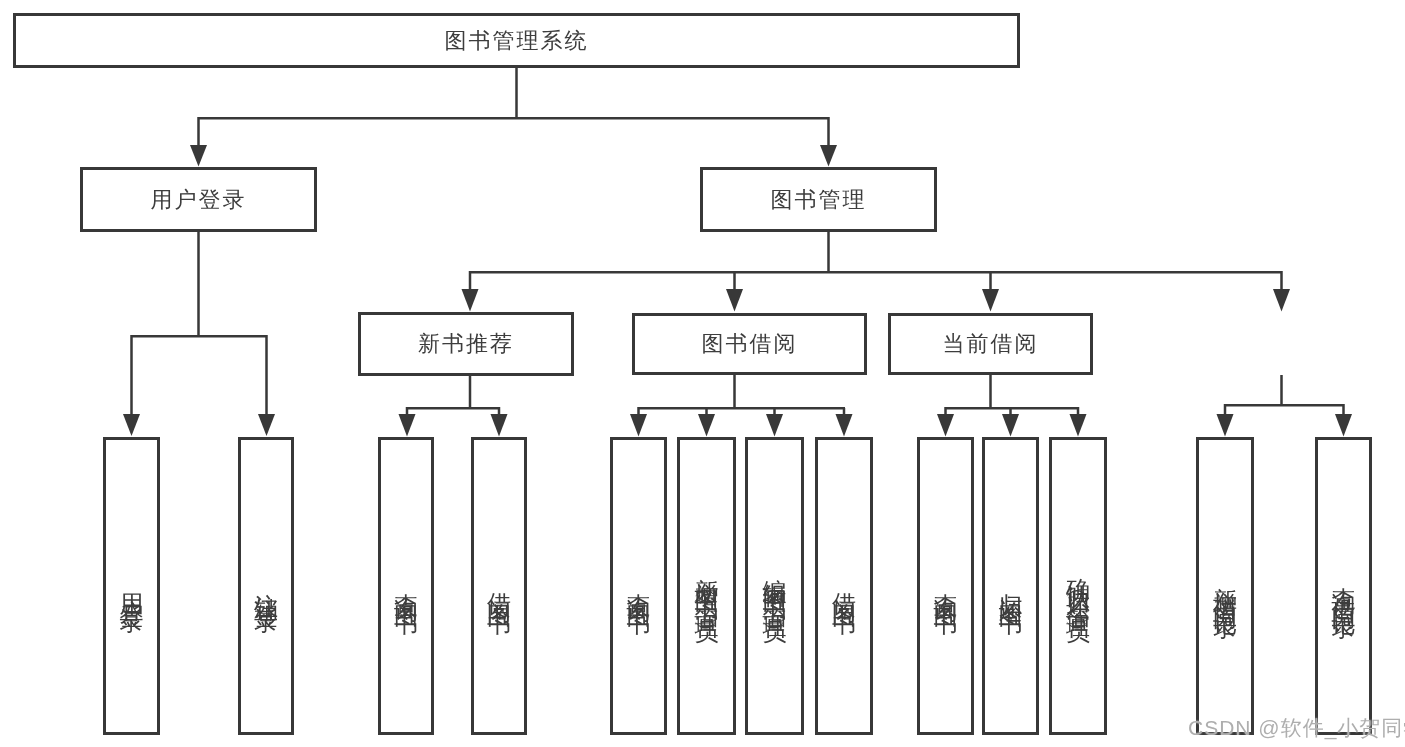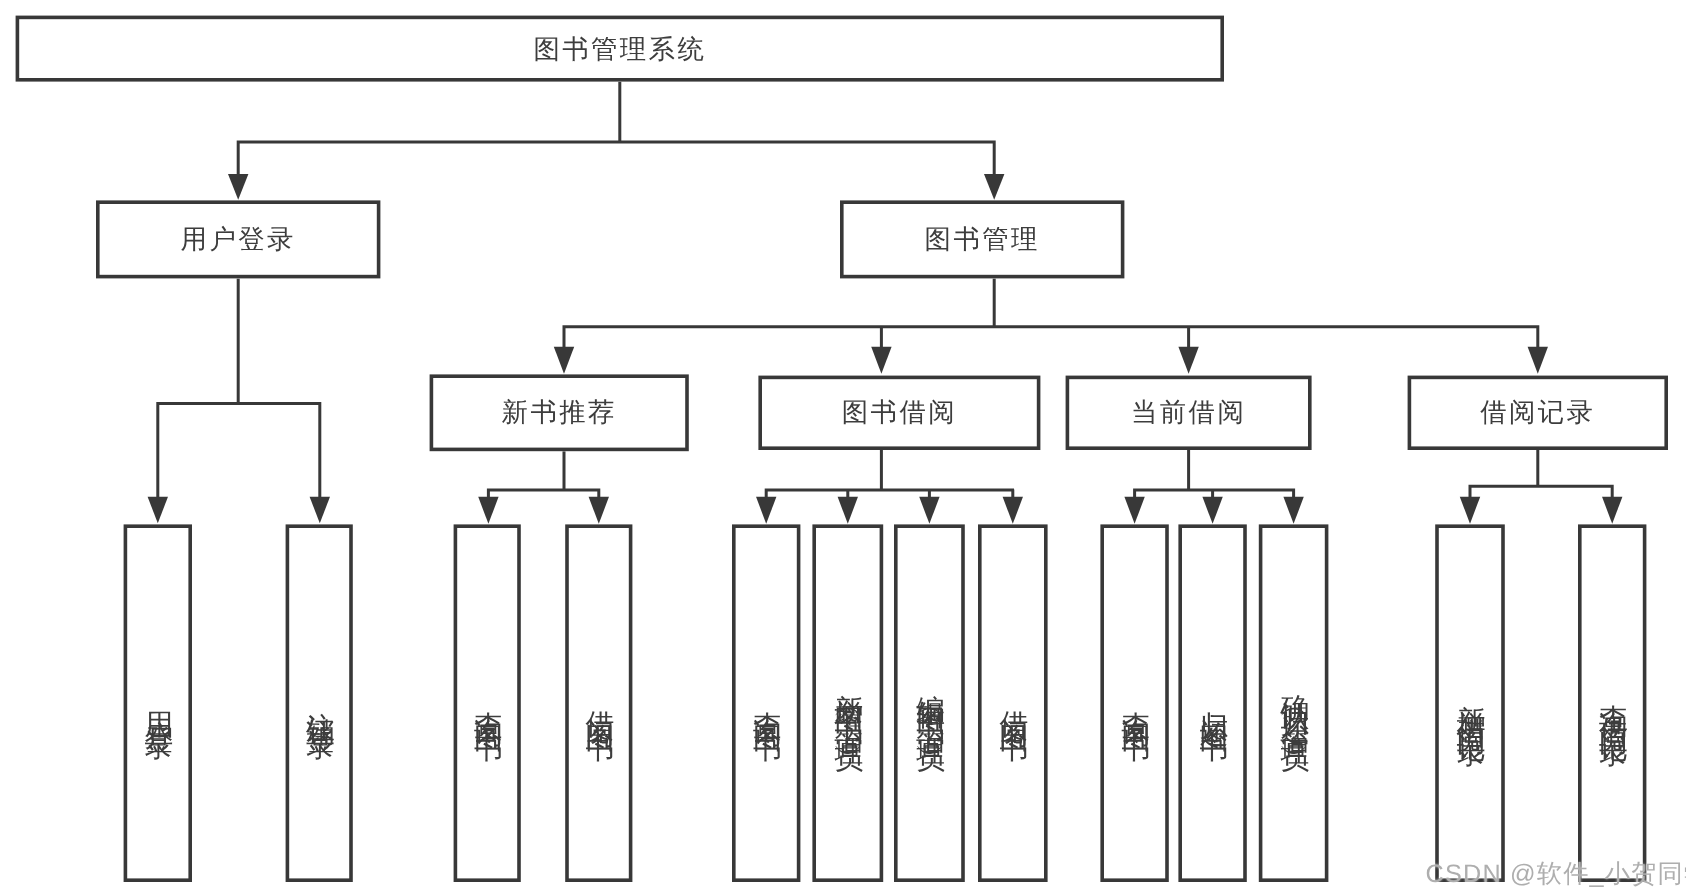--- a/index.html
+++ b/index.html
@@ -142,23 +142,20 @@
 
   <div class="node h-node" id="n-nbr">
     <span class="lbl">新书推荐</span>
   </div>
   <div class="node h-node" id="n-bb">
     <span class="lbl">图书借阅</span>
   </div>
   <div class="node h-node" id="n-cb">
     <span class="lbl">当前借阅</span>
   </div>
-  <div class="node h-node" id="n-br">
-    <span class="lbl">借阅记录</span>
-  </div>
 
   <div class="node v-node leaf" id="l-user-login">
     <span class="lbl">用户登录</span>
   </div>
   <div class="node v-node leaf" id="l-logout">
     <span class="lbl">注销登录</span>
   </div>
   <div class="node v-node leaf" id="l-nbr-query">
     <span class="lbl">查询图书</span>
   </div>

